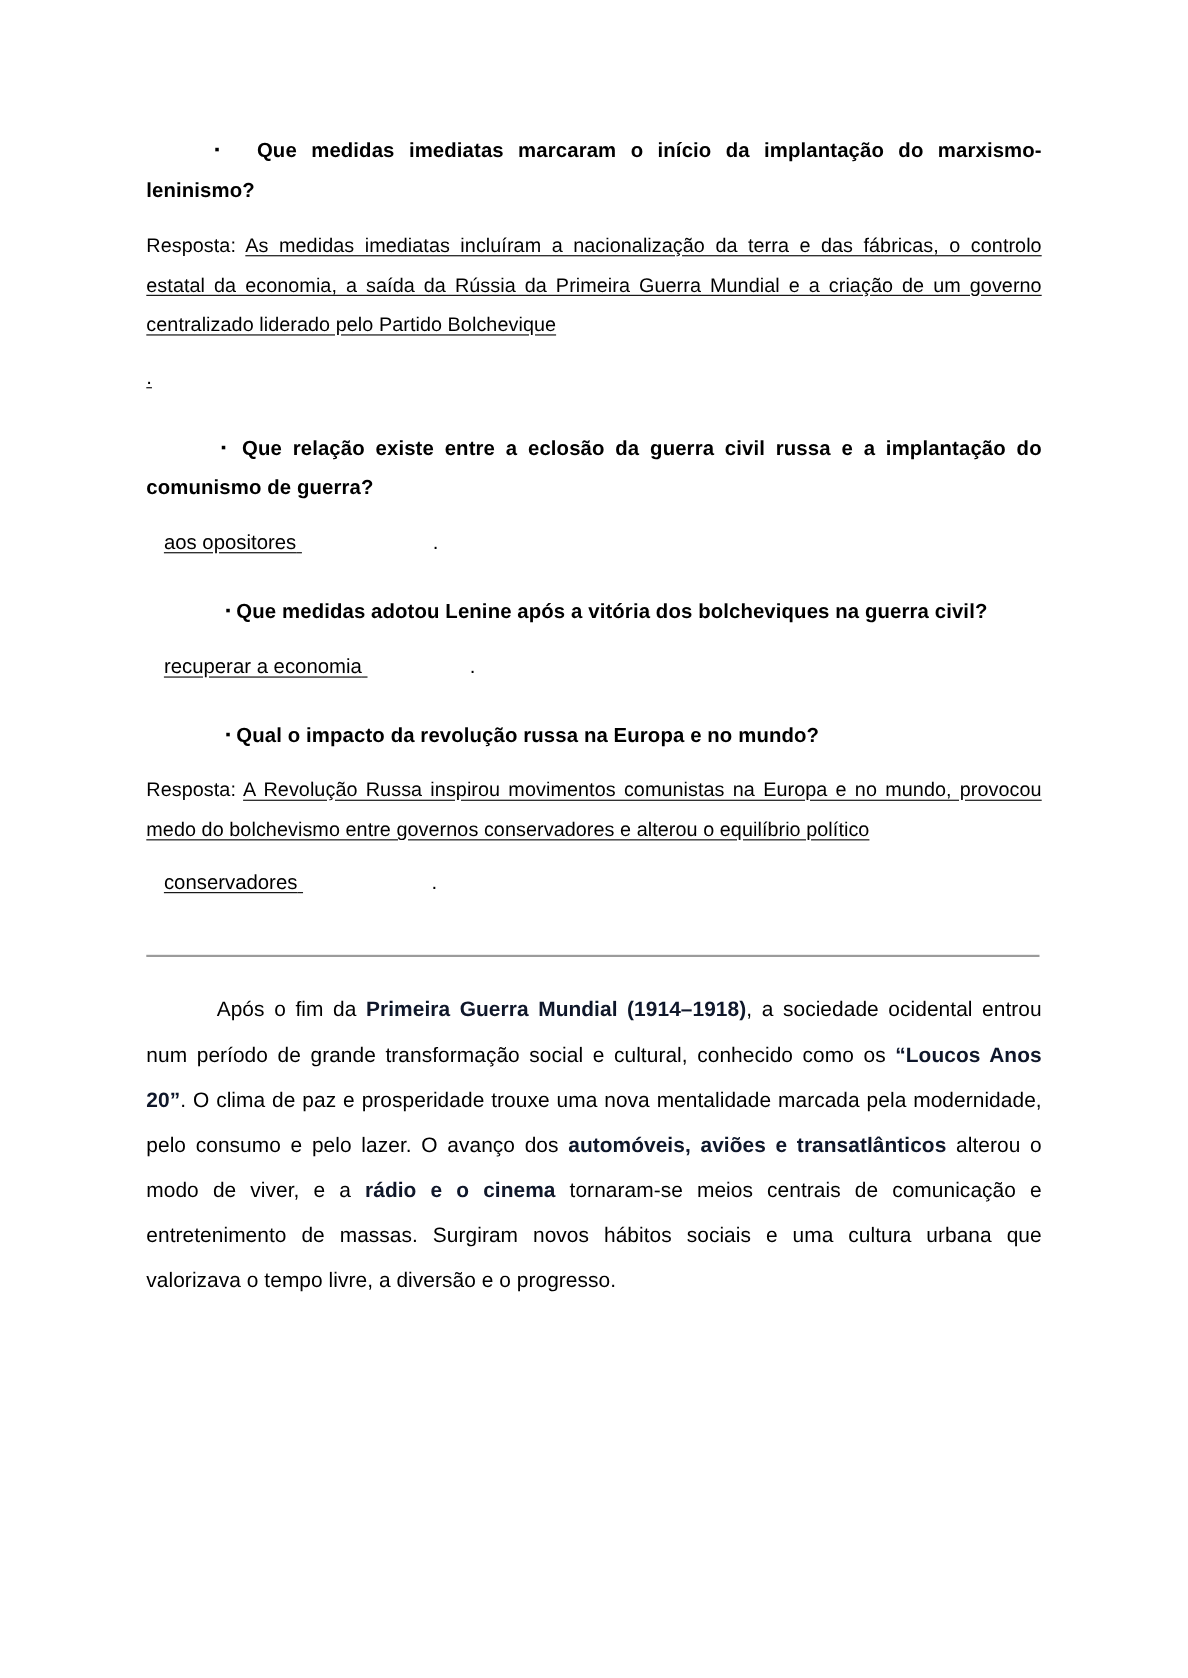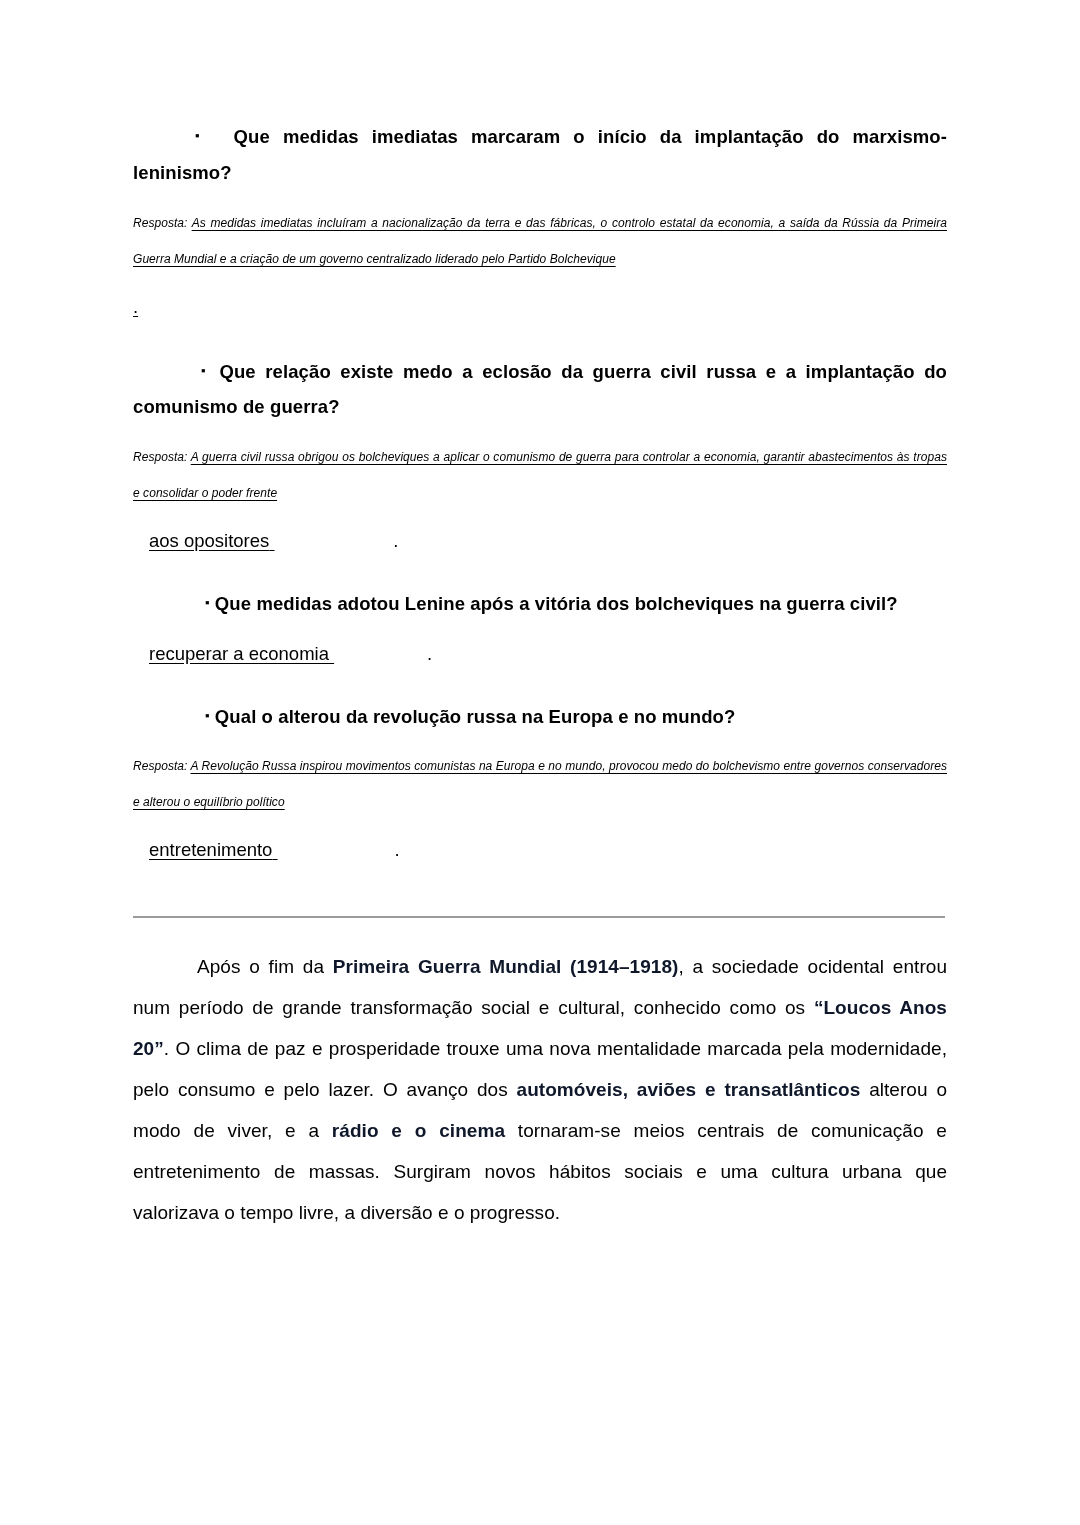--- a/index.html
+++ b/index.html
@@ -40,26 +40,25 @@
     font-size: 13px;
     vertical-align: 2.5px;
     letter-spacing: 0;
   }
   .q-indent-wide { text-indent: 62px; }
   .q-indent-mid  { text-indent: 68px; }
   .q-indent-narrow { text-indent: 72px; }
 
   
   .answer {
-    font-size: 12px;
+    font-size: 18px;
     line-height: 36px;
     text-align: justify;
     margin: 0 0 12px 0;
     letter-spacing: 0.05px;
-    font-style: italic;
   }
   .answer .label { text-decoration: none; }
   .answer .filled {
     text-decoration: underline;
     text-underline-offset: 3px;
   }
   .answer-last-line {
     font-size: 18.5px;
     line-height: 36px;
     margin: 0 0 12px 16px;
@@ -137,36 +136,35 @@
 
 <div class="page">
   <div class="content">
 
     <p class="question q-indent-wide"><span class="bullet">▪</span>&nbsp;&nbsp;<span>Que medidas imediatas marcaram o início da implantação do marxismo-leninismo?</span></p>
 
     <p class="answer"><span class="label">Resposta:</span> <span class="filled">As medidas imediatas incluíram a nacionalização da terra e das fábricas, o controlo estatal da economia, a saída da Rússia da Primeira Guerra Mundial e a criação de um governo centralizado liderado pelo Partido Bolchevique</span></p>
 
     <p class="dot-line"><span class="filled">.</span></p>
 
-    <p class="question q-indent-mid gap-q"><span class="bullet">▪</span>&nbsp;<span>Que relação existe medo a eclosão da guerra civil russa e a implantação do comunismo de guerra?</span></p>
+    <p class="question q-indent-mid gap-q"><span class="bullet">▪</span>&nbsp;<span>Que relação existe entre a eclosão da guerra civil russa e a implantação do comunismo de guerra?</span></p>
 
-    <p class="answer"><span class="label">Resposta:</span> <span class="filled">A guerra civil russa obrigou os bolcheviques a aplicar o comunismo de guerra para controlar a economia, garantir abastecimentos às tropas e consolidar o poder frente</span></p>
 
     <p class="answer-last-line"><span class="filled">aos opositores</span><span class="blank blank-120">&nbsp;</span><span>.</span></p>
 
     <p class="question q-indent-narrow gap-q2"><span class="bullet">▪</span>&nbsp;<span>Que medidas adotou Lenine após a vitória dos bolcheviques na guerra civil?</span></p>
 
 
     <p class="answer-last-line"><span class="filled">recuperar a economia</span><span class="blank blank-95">&nbsp;</span><span>.</span></p>
 
-    <p class="question q-indent-narrow gap-q2"><span class="bullet">▪</span>&nbsp;<span>Qual o alterou da revolução russa na Europa e no mundo?</span></p>
+    <p class="question q-indent-narrow gap-q2"><span class="bullet">▪</span>&nbsp;<span>Qual o impacto da revolução russa na Europa e no mundo?</span></p>
 
     <p class="answer"><span class="label">Resposta:</span> <span class="filled">A Revolução Russa inspirou movimentos comunistas na Europa e no mundo, provocou medo do bolchevismo entre governos conservadores e alterou o equilíbrio político</span></p>
 
-    <p class="answer-last-line"><span class="filled">entretenimento</span><span class="blank blank-120b">&nbsp;</span><span>.</span></p>
+    <p class="answer-last-line"><span class="filled">conservadores</span><span class="blank blank-120b">&nbsp;</span><span>.</span></p>
 
     <div class="divider-wrap">
       <hr class="divider">
     </div>
 
 
     <p class="body-par"><span>Após o fim da </span><span class="hl">Primeira Guerra Mundial (1914–1918)</span><span>, a sociedade ocidental entrou num período de grande transformação social e cultural, conhecido como os </span><span class="hl">“Loucos Anos 20”</span><span>. O clima de paz e prosperidade trouxe uma nova mentalidade marcada pela modernidade, pelo consumo e pelo lazer. O avanço dos </span><span class="hl">automóveis, aviões e transatlânticos</span><span> alterou o modo de viver, e a </span><span class="hl">rádio e o cinema</span><span> tornaram-se meios centrais de comunicação e entretenimento de massas. Surgiram novos hábitos sociais e uma cultura urbana que valorizava o tempo livre, a diversão e o progresso.</span></p>
 
   </div>
 </div>

